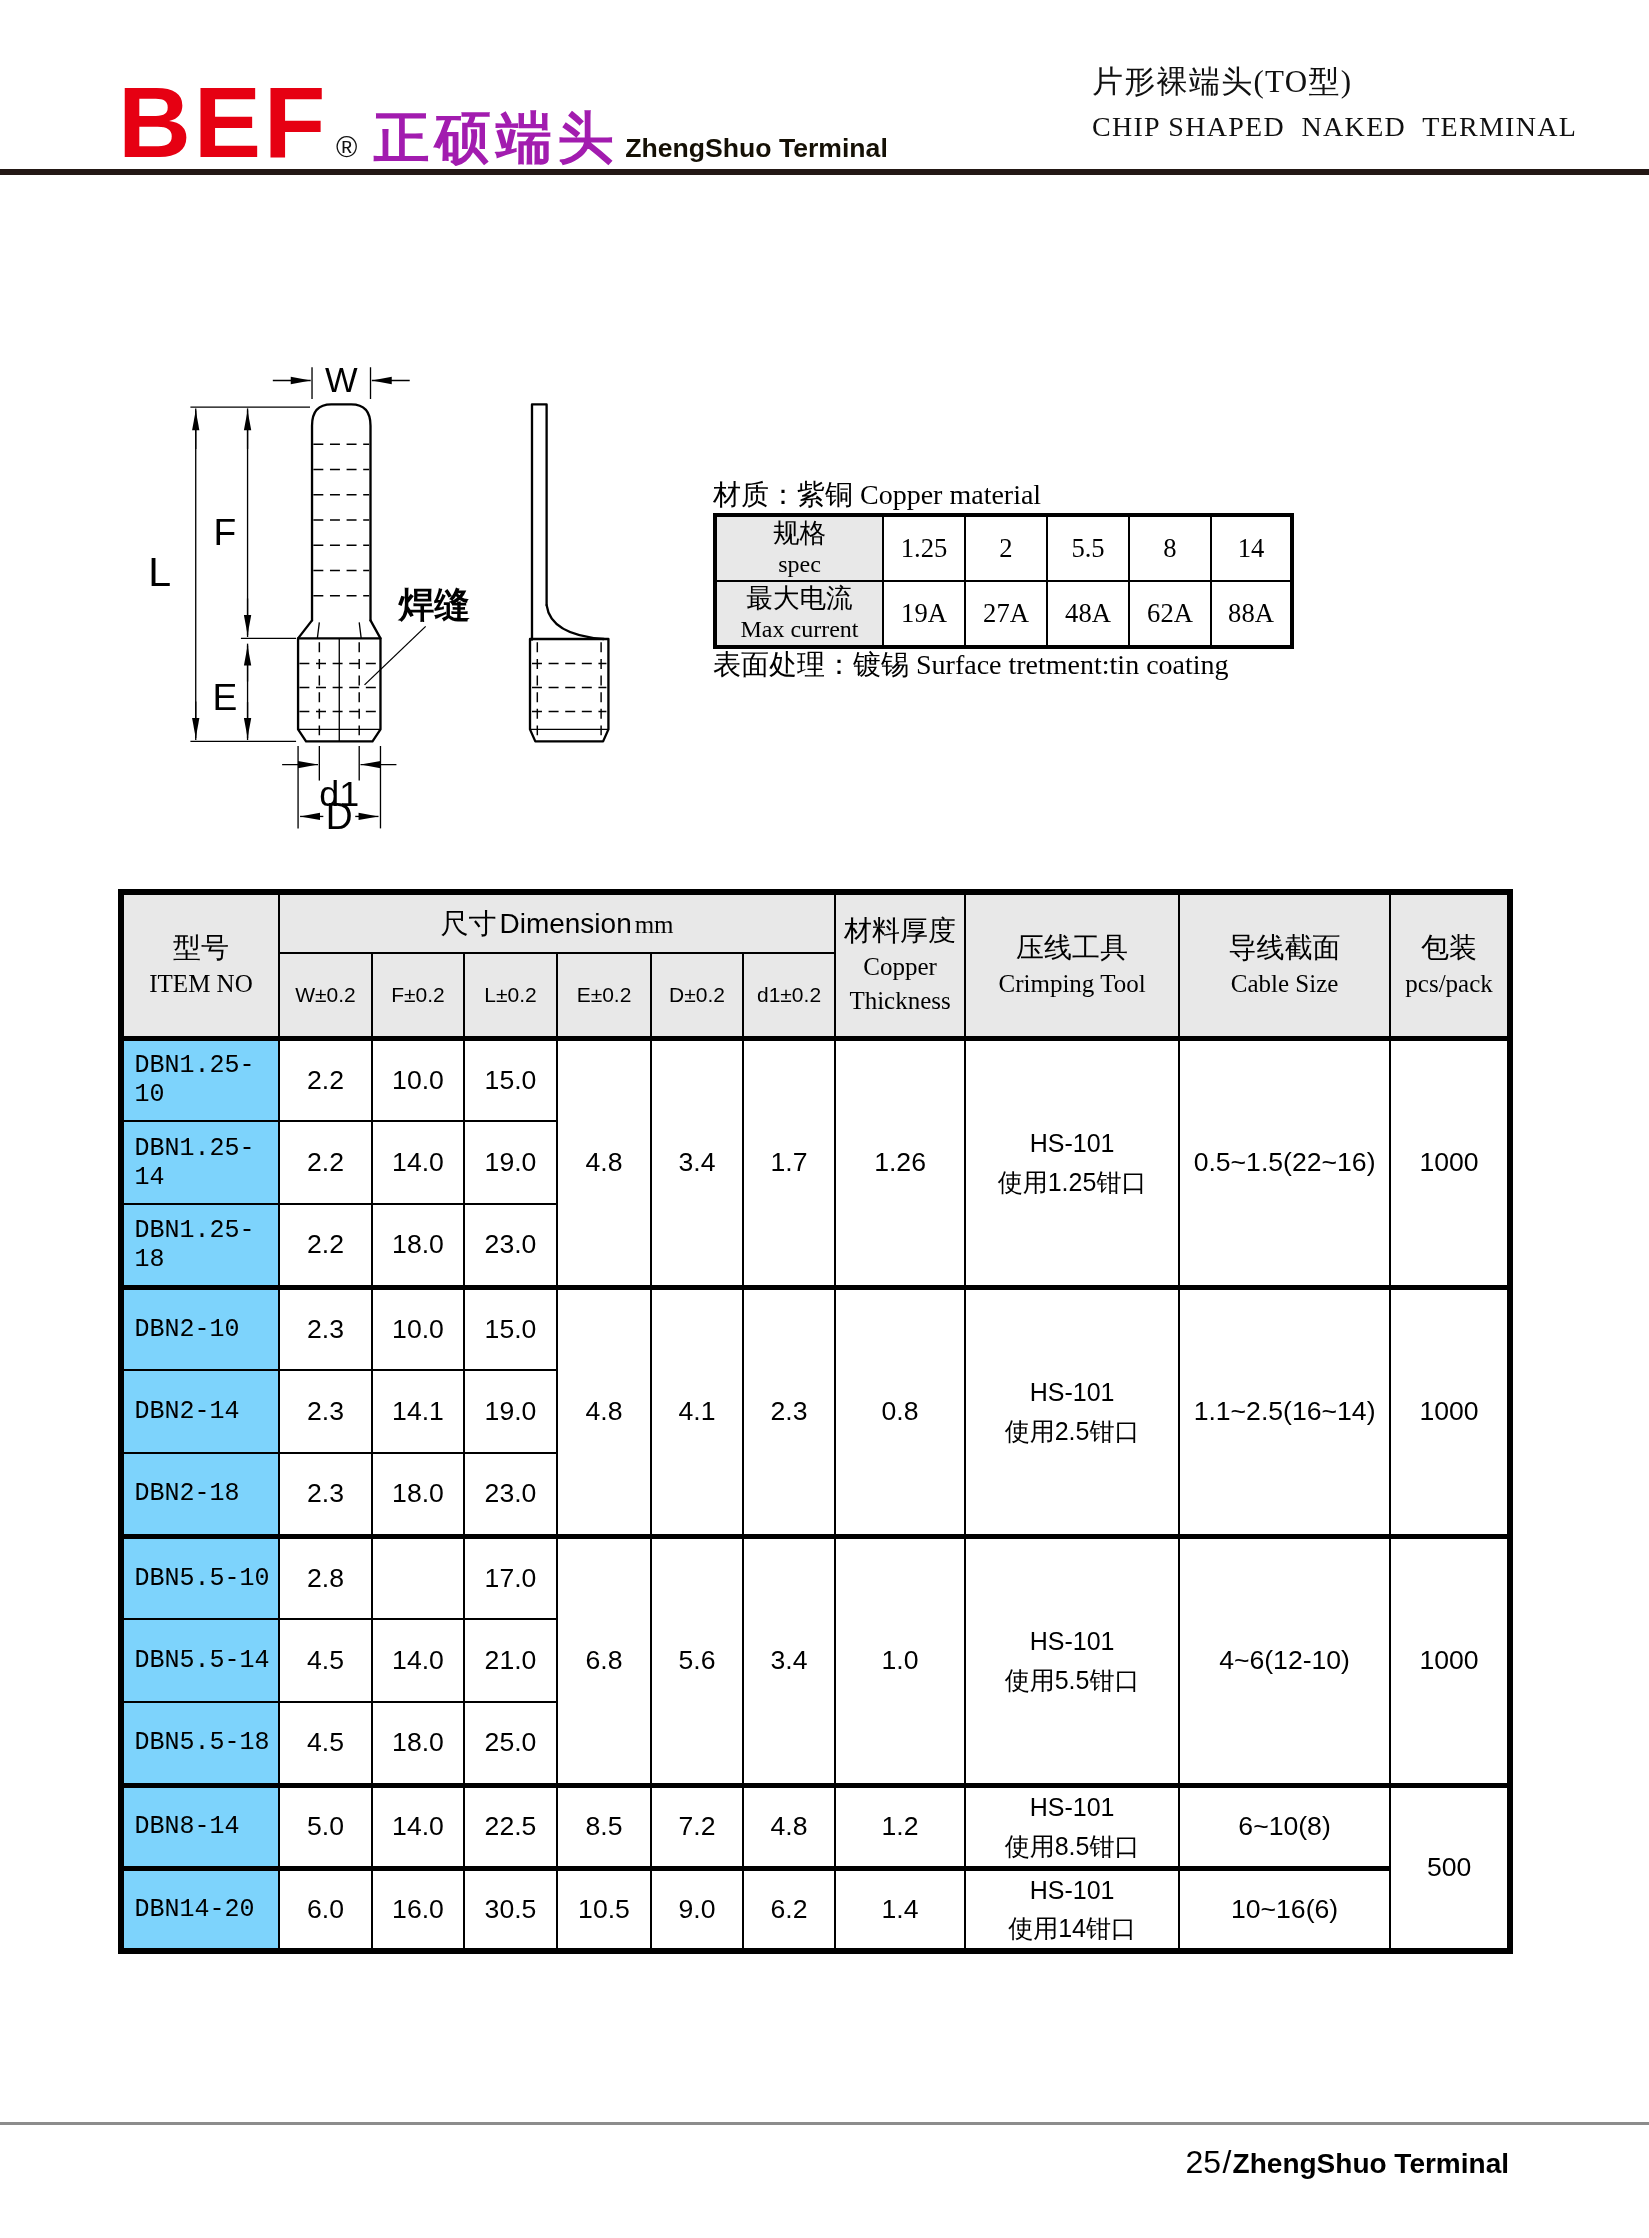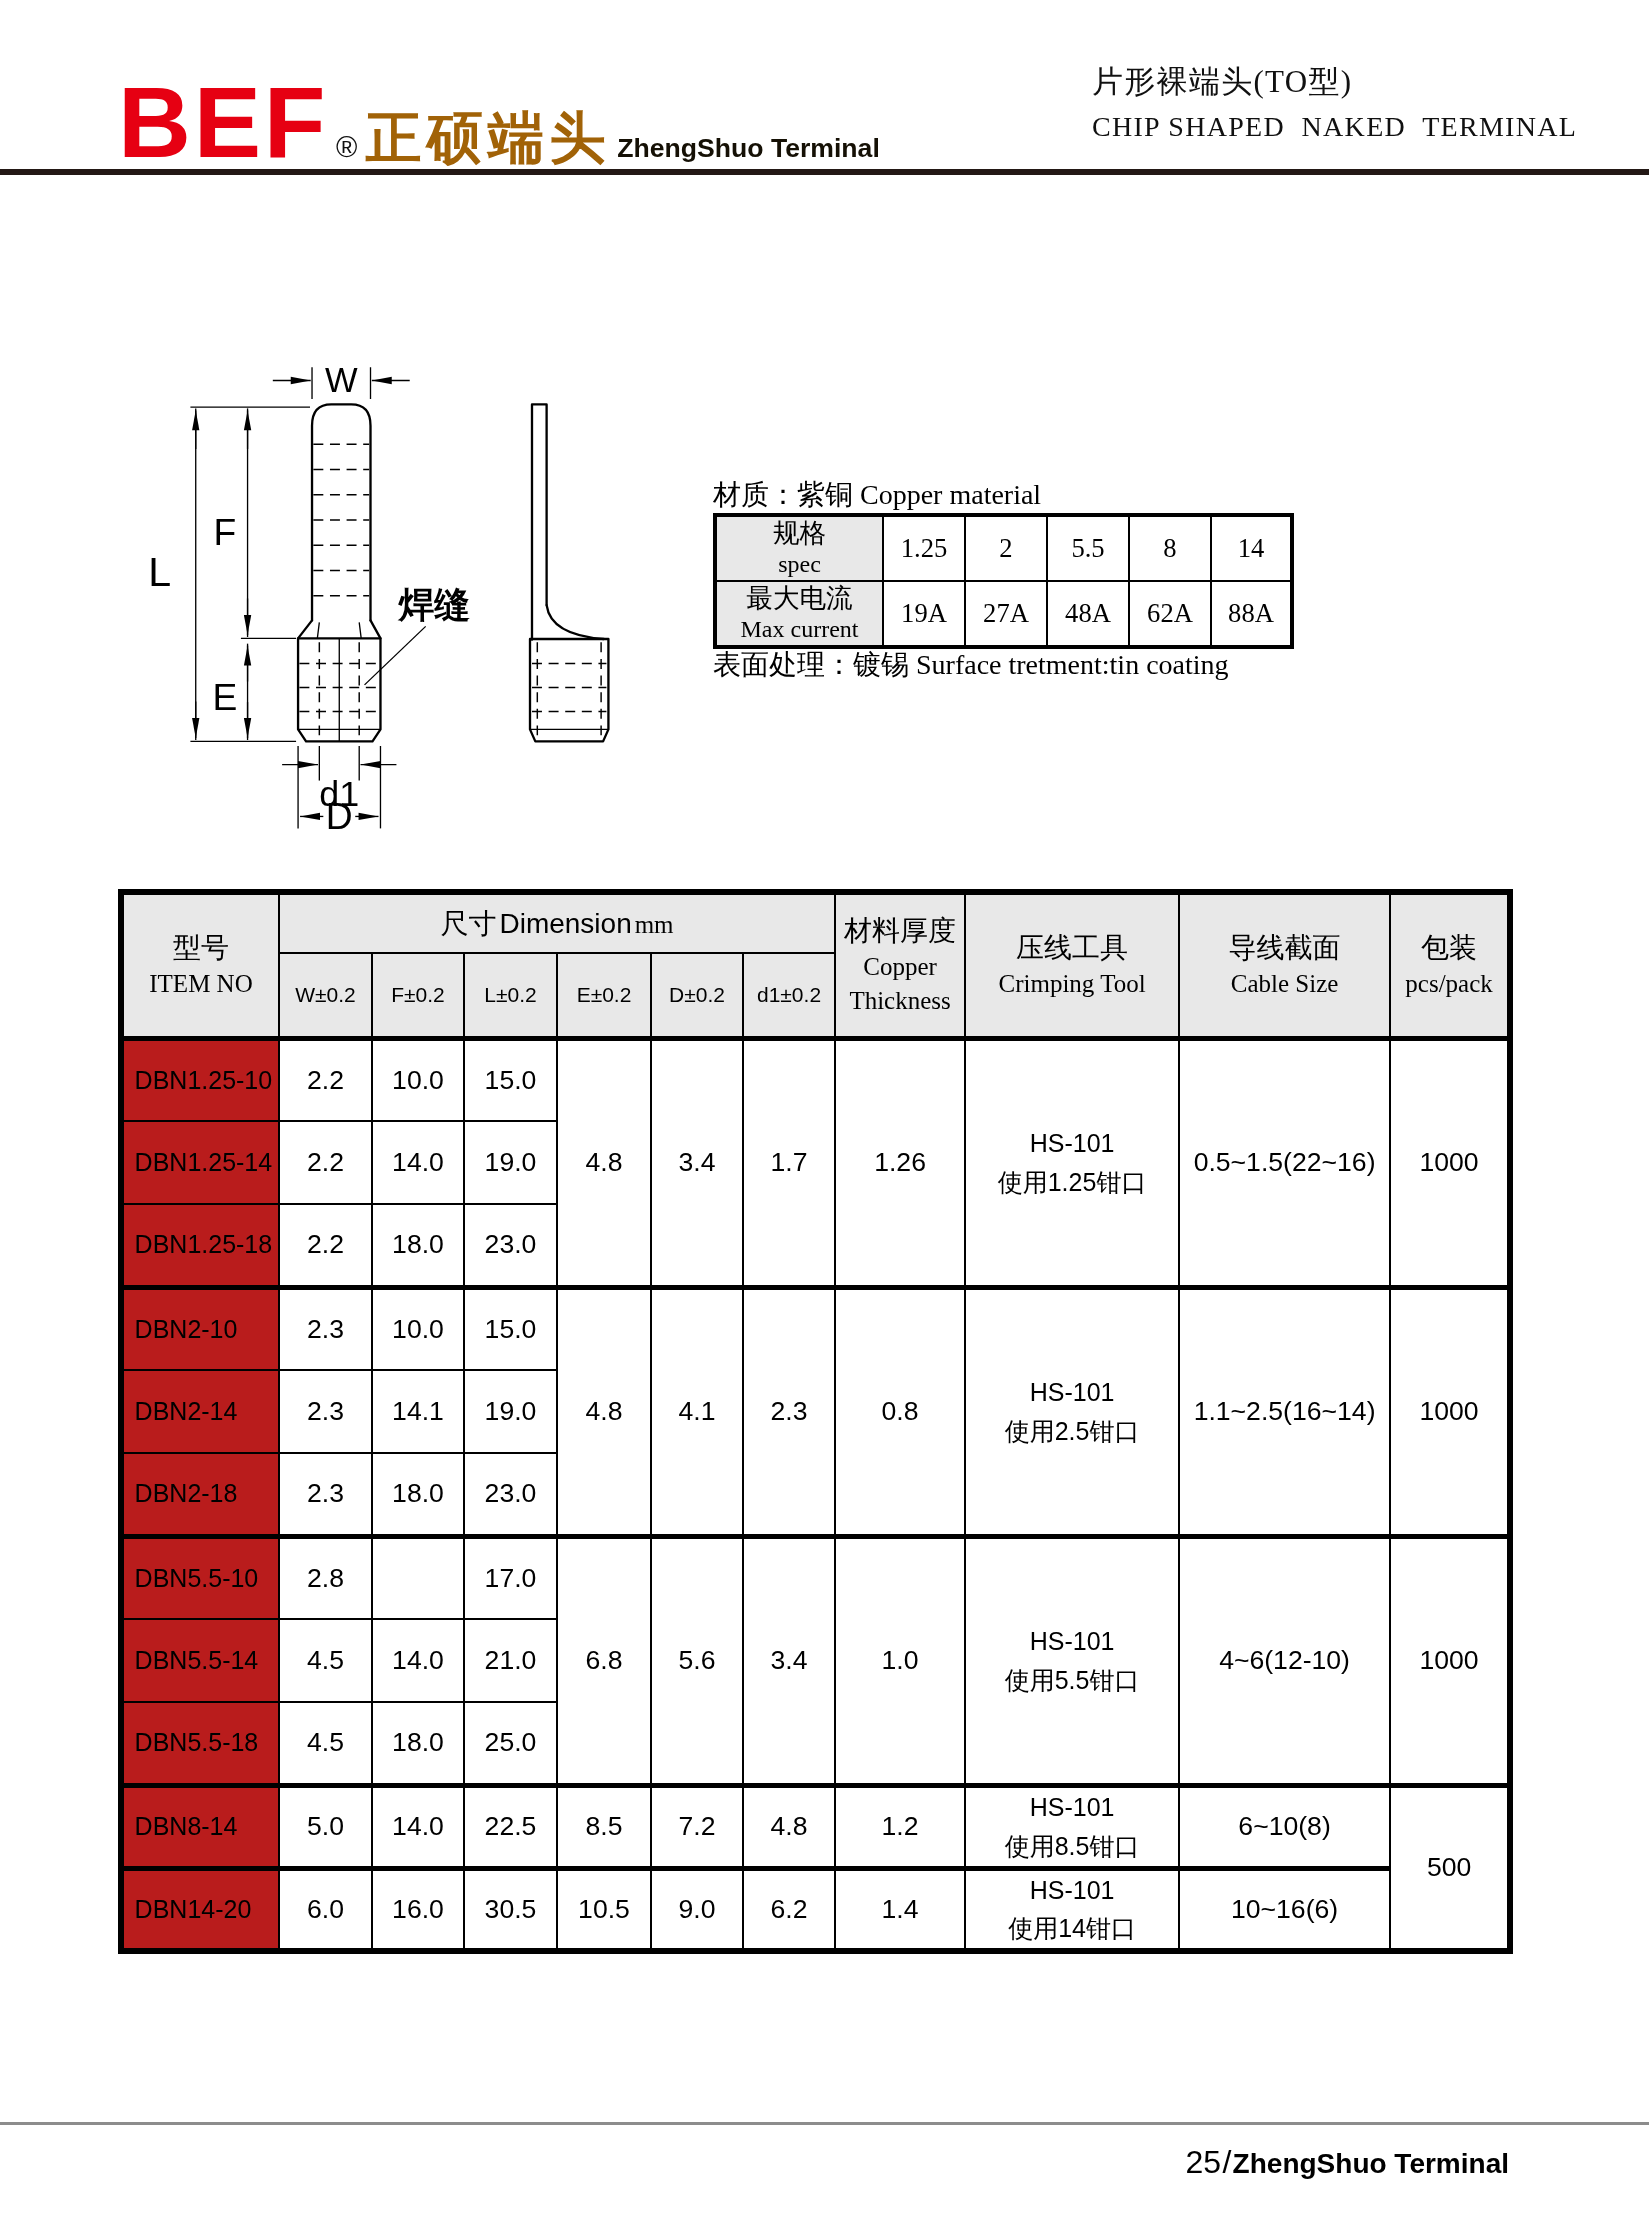--- a/index.html
+++ b/index.html
@@ -2,21 +2,21 @@
 <html style="font-size:10.6px"><head>
 <meta charset="utf-8">
 <style>
   html,body{margin:0;padding:0;background:#fff;}
   body{width:1650px;height:2239px;position:relative;font-family:"Liberation Sans",sans-serif;color:#000;}
 
   
   .logo-row{position:absolute;left:118px;top:72px;display:flex;align-items:baseline;white-space:nowrap;}
   .logo-bef{font-size:101px;font-weight:700;color:#e60012;letter-spacing:2.7px;line-height:1;}
   .logo-reg{font-size:29px;font-weight:400;color:#111;margin-left:8px;}
-  .logo-zh{font-size:56px;font-weight:700;margin-left:8px;letter-spacing:5.3px;color:#a16207;}
+  .logo-zh{font-size:56px;font-weight:700;margin-left:16px;letter-spacing:5.3px;color:#a21caf;}
   .logo-en{font-size:26.6px;font-weight:700;margin-left:6.6px;color:#151005;}
   .product-title{position:absolute;left:1092px;top:61px;font-family:"Liberation Serif",serif;color:#111;}
   .pt-zh{font-size:31px;letter-spacing:1.3px;}
   .pt-en{font-size:28px;margin-top:8px;letter-spacing:1.3px;white-space:pre;}
   .top-rule{position:absolute;left:0;top:169px;width:1650px;height:6px;background:#231815;}
 
   
   .drawing{position:absolute;left:93px;top:326px;width:559px;height:525px;}
   .ol{fill:none;stroke:#000;stroke-width:3.5;stroke-linejoin:round;stroke-linecap:round;}
   .tl{fill:none;stroke:#000;stroke-width:2;}
@@ -43,21 +43,21 @@
   .main tr.h2{height:85px;}
   .main tbody tr{height:83px;}
   .main tr.gs td{border-top:5.3px solid #000;}
   .main .zh{font-family:"Liberation Serif",serif;font-size:28px;line-height:1.2;}
   .main .en{font-family:"Liberation Serif",serif;font-size:25px;line-height:1.2;margin-top:4px;}
   .main .dim-h .zh,.main .dim-h .en{display:inline;}
   .main .dim-en{font-family:"Liberation Sans",sans-serif;font-size:28px;}
   .main .dim-unit{font-family:"Liberation Serif",serif;font-size:25px;}
   .main tr.h2 th{font-family:"Liberation Sans",sans-serif;font-size:21px;}
   .main td{font-family:"Liberation Sans",sans-serif;font-size:26.6px;}
-  .main td.item-cell{background:#b91c1c;text-align:left;padding-left:10.6px;font-size:25px;}
+  .main td.item-cell{background:#7dd3fc;text-align:left;padding-left:10.6px;font-size:25px;font-family:Liberation Mono, monospace;}
   .main td.tool div{font-size:25px;line-height:1.55;}
 
   
   .footer-rule{position:absolute;left:0;top:2122px;width:1650px;height:3.3px;background:#8c8c8c;}
   .footer{position:absolute;top:2144px;right:141px;display:flex;align-items:baseline;white-space:nowrap;}
   .pg{font-size:32px;font-weight:400;}
   .sl{font-size:32px;font-weight:400;margin:0 1.3px;}
   .fb{font-size:28px;font-weight:700;}
 </style>
 </head>

